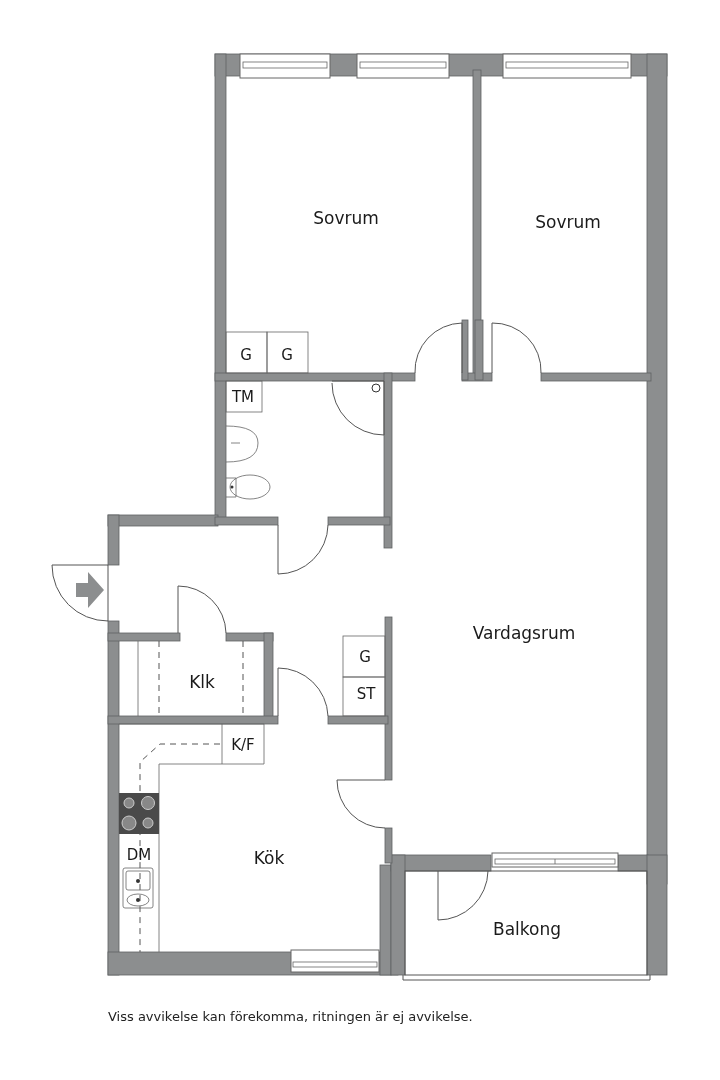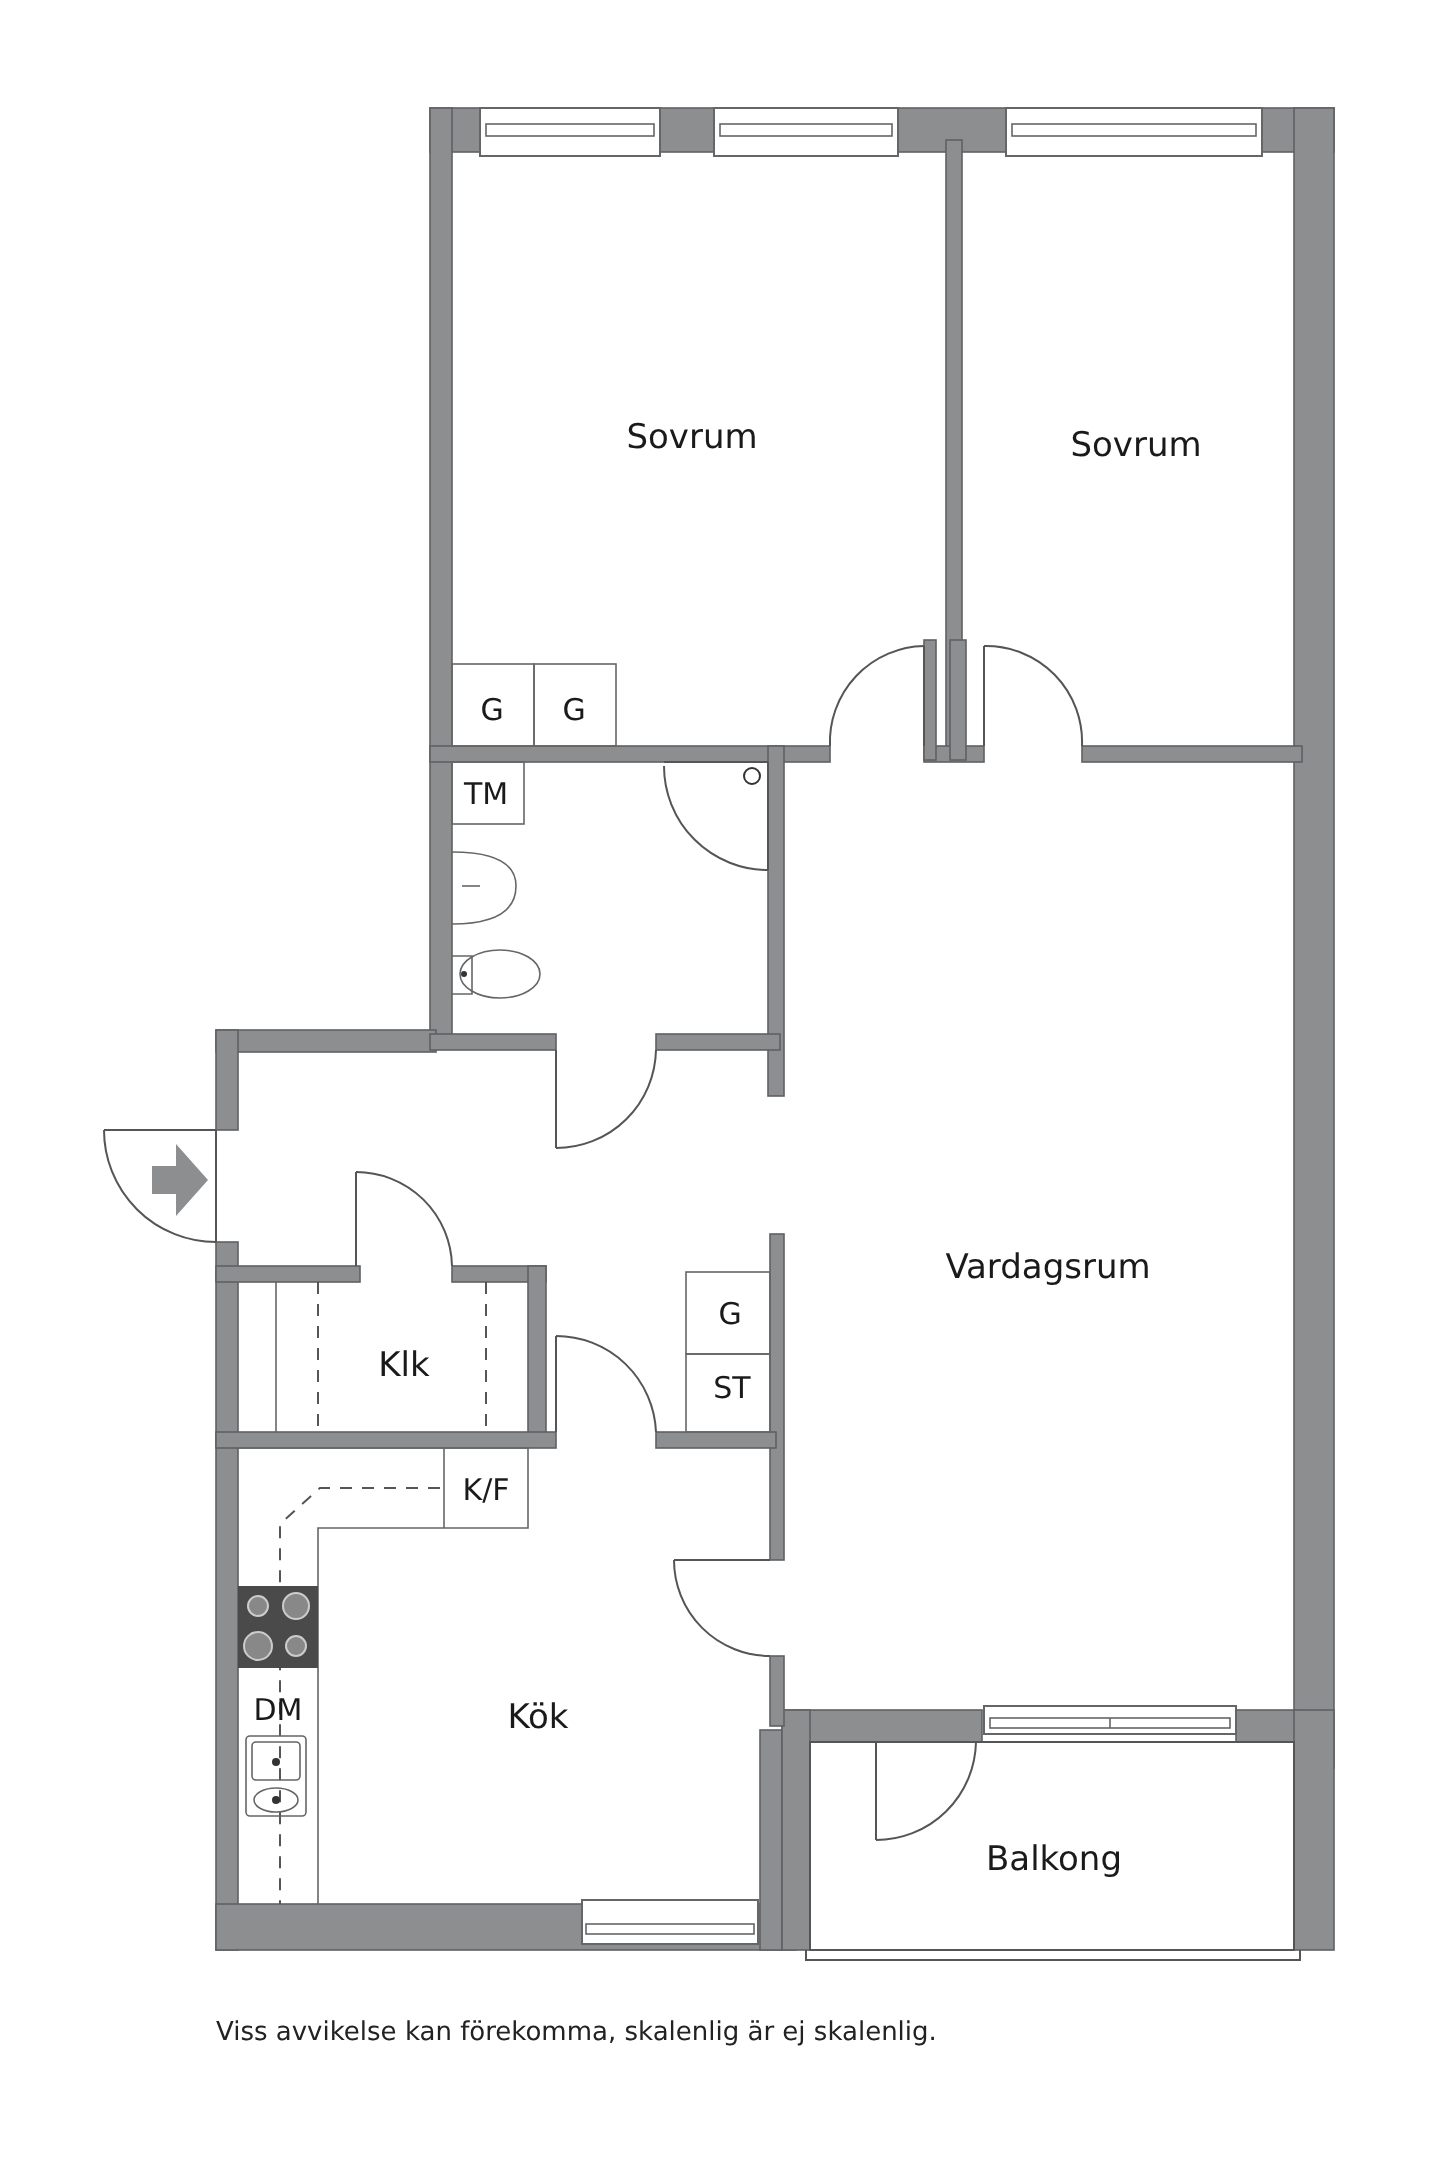--- a/index.html
+++ b/index.html
@@ -182,13 +182,13 @@
 
   <text class="lbl small" x="246" y="360" text-anchor="middle">G</text>
   <text class="lbl small" x="287" y="360" text-anchor="middle">G</text>
   <text class="lbl small" x="243" y="402" text-anchor="middle">TM</text>
   <text class="lbl small" x="365" y="662" text-anchor="middle">G</text>
   <text class="lbl small" x="366" y="699" text-anchor="middle">ST</text>
   <text class="lbl small" x="243" y="750" text-anchor="middle">K/F</text>
   <text class="lbl small" x="139" y="860" text-anchor="middle">DM</text>
 </svg>
 
-<div class="note">Viss avvikelse kan förekomma, skalenlig är ej skalenlig.</div>
+<div class="note">Viss avvikelse kan förekomma, ritningen är ej avvikelse.</div>
 
 </body></html>

